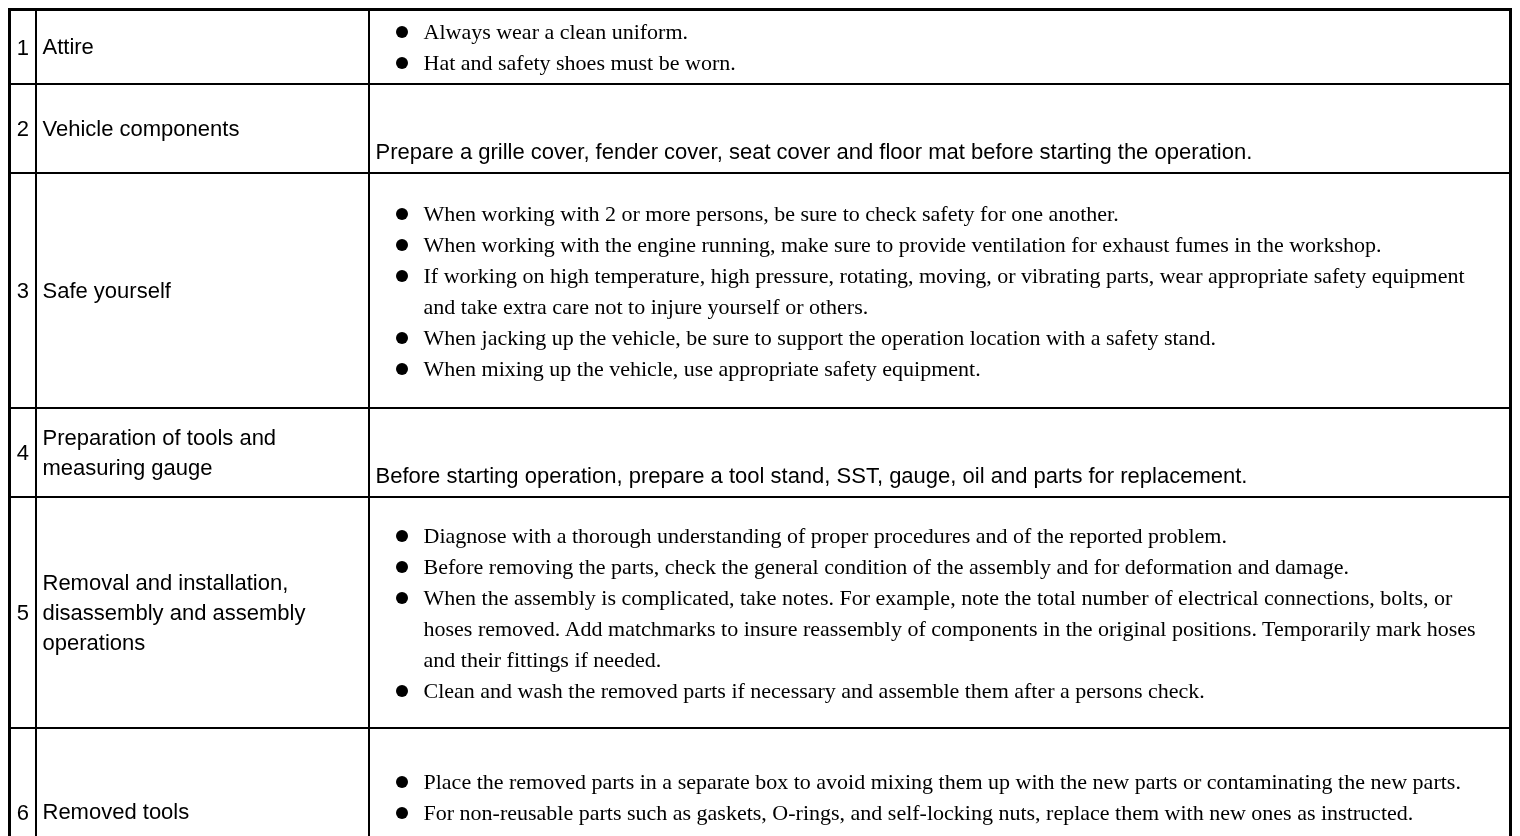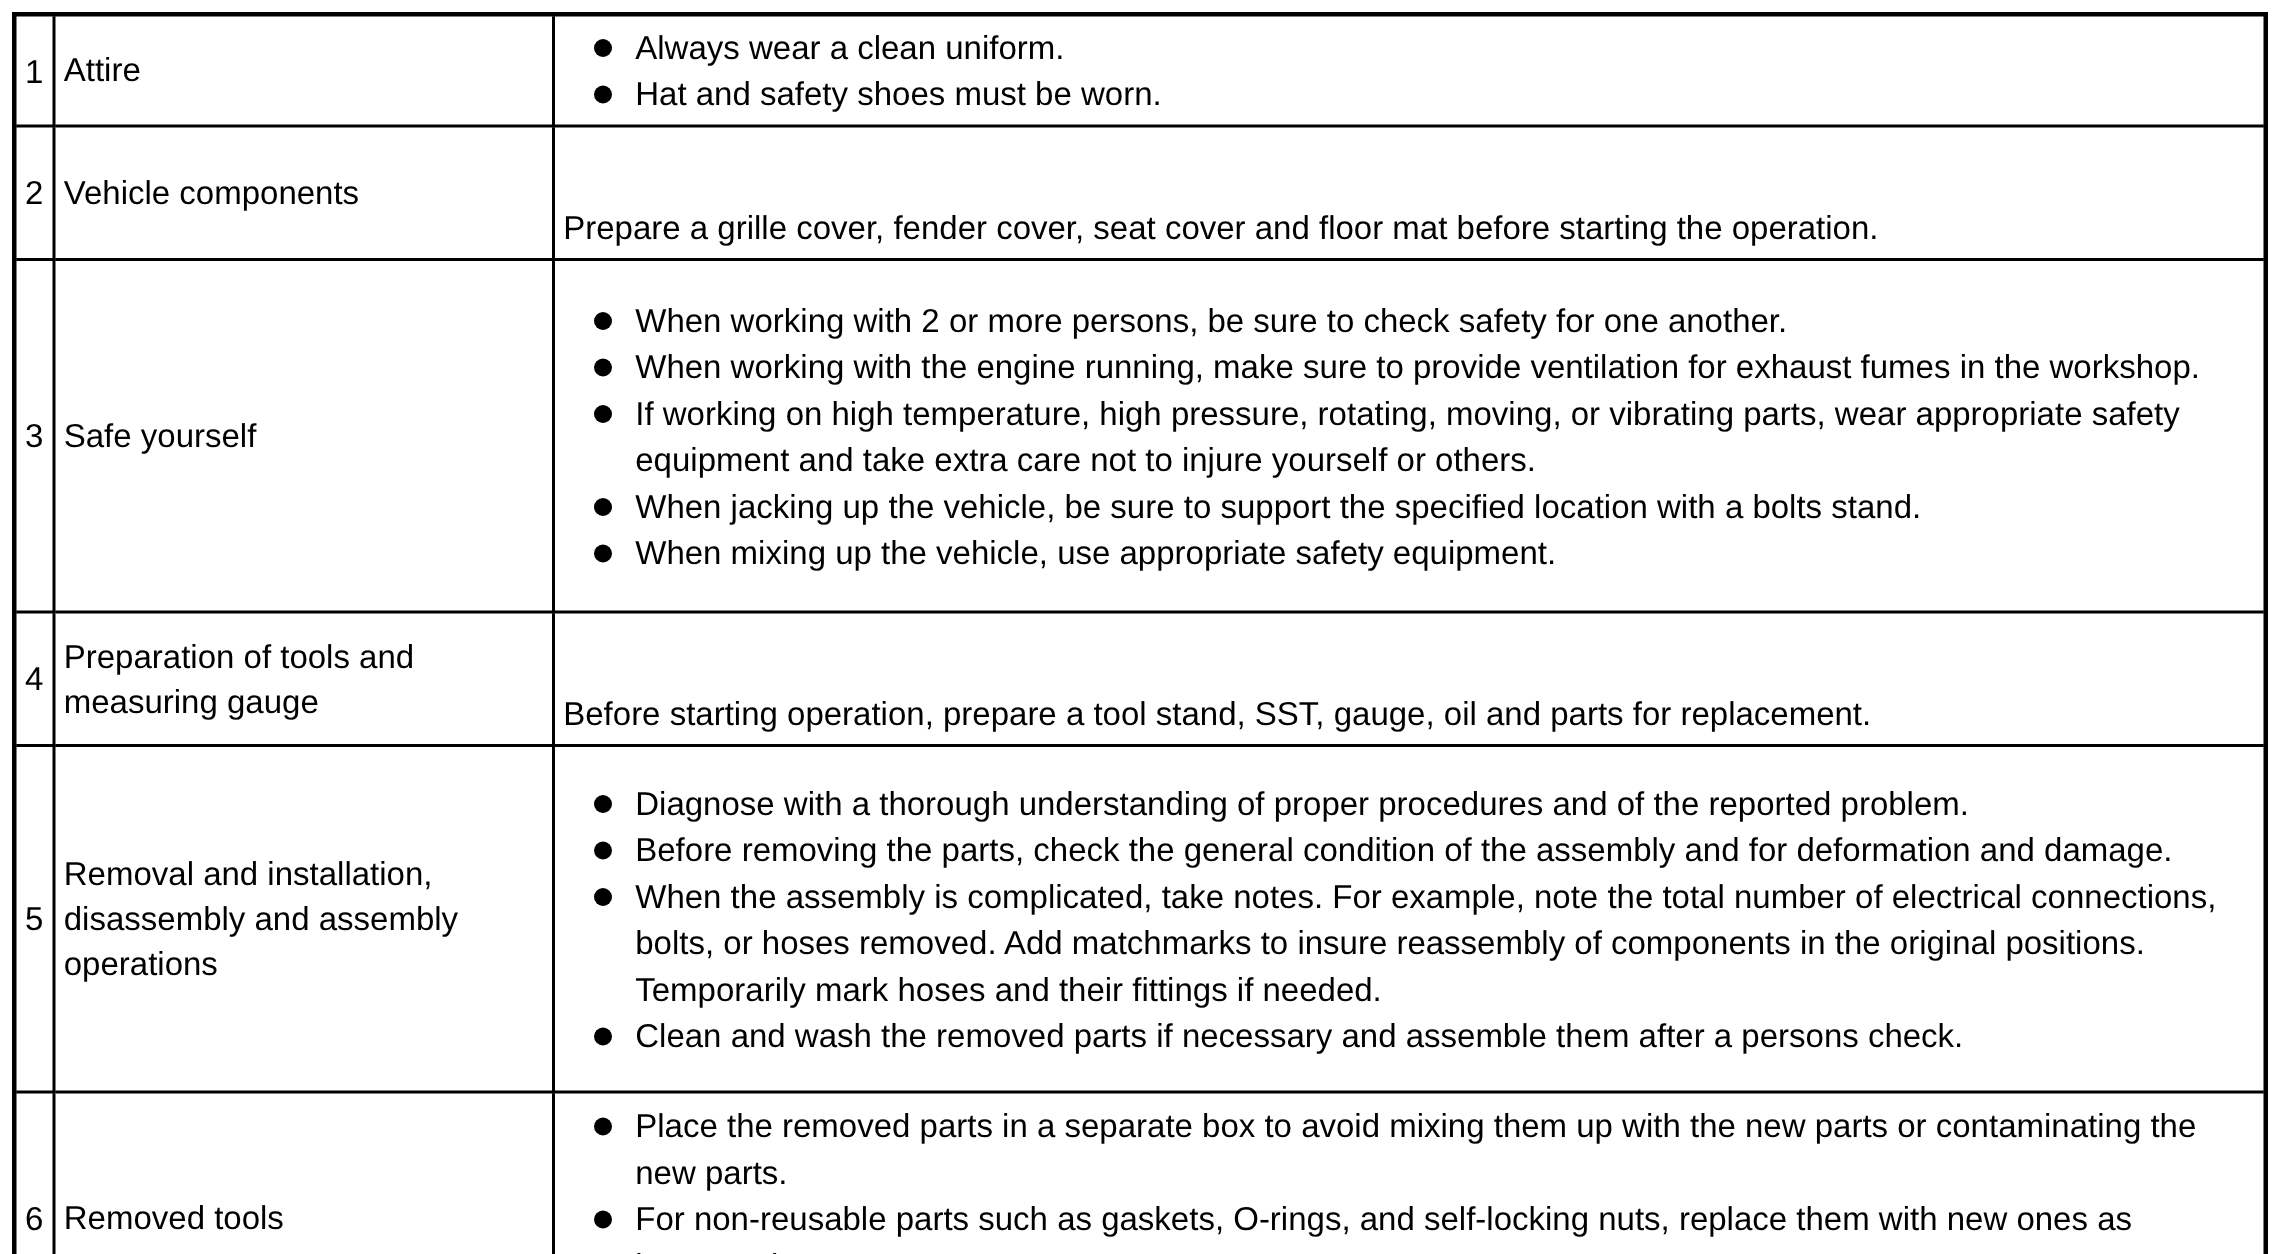--- a/index.html
+++ b/index.html
@@ -68,20 +68,21 @@
     flex: 0 0 12px;
     width: 12px;
     height: 12px;
     margin-top: 10px;
     margin-right: 16px;
     border-radius: 50%;
     background: #000000;
   }
   .bullet-text {
     flex: 1 1 auto;
+    font-family: Liberation Serif, serif;
   }
   .plain-text {
     display: block;
     margin-top: 46px;
   }
 </style>
 </head>
 <body>
 
 <div class="page">
@@ -130,21 +131,21 @@
             <div class="bullet-line">
               <span class="bullet-mark"></span>
               <span class="bullet-text">When working with the engine running, make sure to provide ventilation for exhaust fumes in the workshop.</span>
             </div>
             <div class="bullet-line">
               <span class="bullet-mark"></span>
               <span class="bullet-text">If working on high temperature, high pressure, rotating, moving, or vibrating parts, wear appropriate safety equipment and take extra care not to injure yourself or others.</span>
             </div>
             <div class="bullet-line">
               <span class="bullet-mark"></span>
-              <span class="bullet-text">When jacking up the vehicle, be sure to support the specified location with a bolts stand.</span>
+              <span class="bullet-text">When jacking up the vehicle, be sure to support the operation location with a safety stand.</span>
             </div>
             <div class="bullet-line">
               <span class="bullet-mark"></span>
               <span class="bullet-text">When mixing up the vehicle, use appropriate safety equipment.</span>
             </div>
           </div>
         </td>
       </tr>
 
       <tr class="r4">

